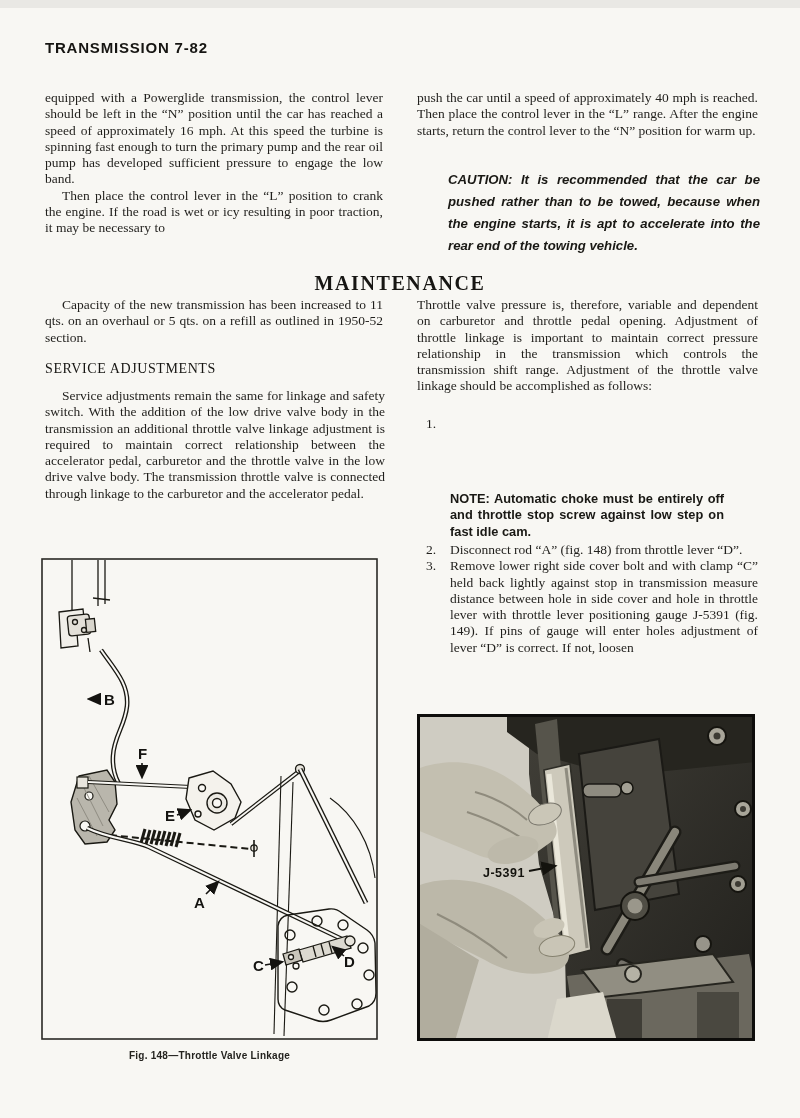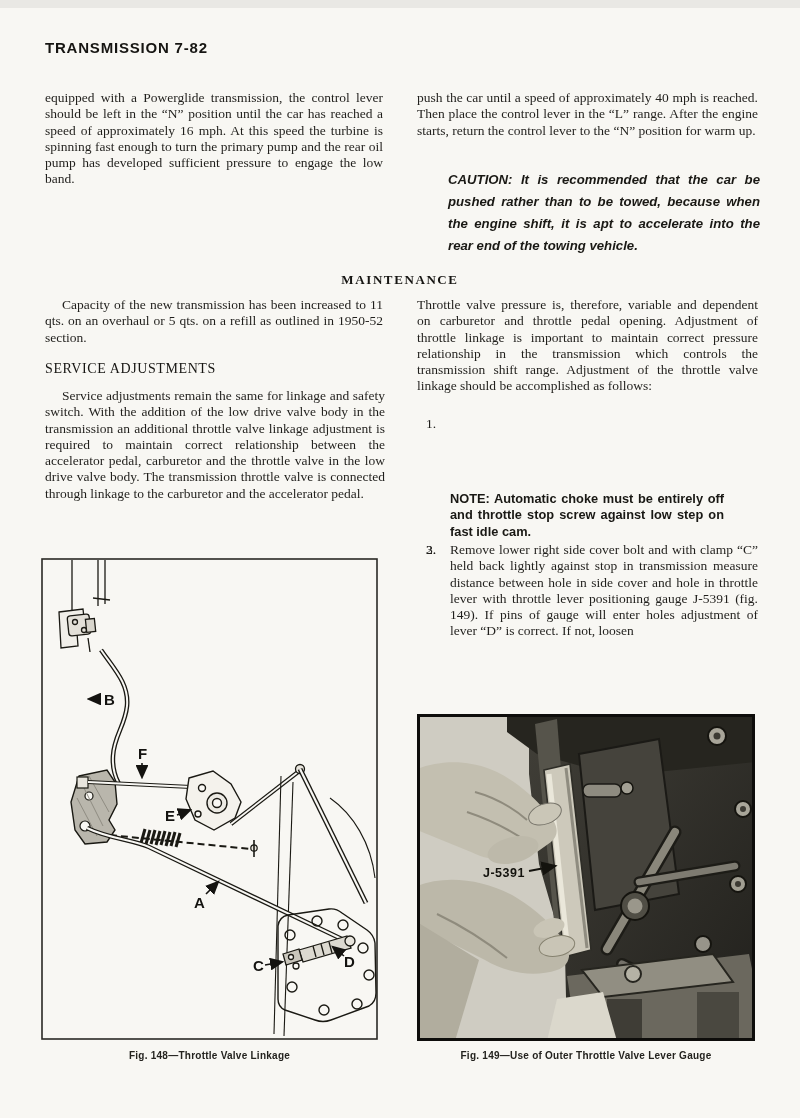--- a/index.html
+++ b/index.html
@@ -10,21 +10,21 @@
   }
   .abs{position:absolute;}
   .runhead{
     font-family:"Liberation Sans",sans-serif;font-weight:bold;
     font-size:15px;letter-spacing:0.8px;color:#161512;
   }
   .body-text{font-size:13.5px;line-height:16.3px;text-align:justify;color:#201f1c;}
   .body-text p{margin:0;}
   .ind{text-indent:17px;}
   .h-main{
-    font-size:13px;font-weight:bold;letter-spacing:1.6px;
+    font-size:20px;font-weight:bold;letter-spacing:1.6px;
     text-align:center;color:#171613;
   }
   .h-sub{font-size:14px;font-weight:normal;letter-spacing:0.6px;color:#171613;}
   .caution{
     font-family:"Liberation Sans",sans-serif;font-weight:bold;font-style:italic;
     font-size:13.2px;line-height:22px;text-align:justify;color:#191814;
   }
   .note{
     font-family:"Liberation Sans",sans-serif;font-weight:bold;
     font-size:12.8px;line-height:16.4px;text-align:justify;color:#191814;
@@ -46,27 +46,28 @@
 </style>
 </head>
 <body>
 
 <div class="page">
 
   <div class="abs runhead" style="left:45px;top:31px;">TRANSMISSION  7-82</div>
 
   <div class="abs body-text" style="left:45px;top:82px;width:338px;">
     <p>equipped with a Powerglide transmission, the control lever should be left in the “N” position until the car has reached a speed of approximately 16 mph. At this speed the turbine is spinning fast enough to turn the primary pump and the rear oil pump has developed sufficient pressure to engage the low band.</p>
+    <p class="ind">Then place the control lever in the “L” position to crank the engine. If the road is wet or icy resulting in poor traction, it may be necessary to</p>
   </div>
 
   <div class="abs body-text" style="left:417px;top:82px;width:341px;">
     <p>push the car until a speed of approximately 40 mph is reached. Then place the control lever in the “L” range. After the engine starts, return the control lever to the “N” position for warm up.</p>
   </div>
 
-  <div class="abs caution" style="left:448px;top:161px;width:312px;">CAUTION: It is recommended that the car be pushed rather than to be towed, because when the engine shift, it is apt to accelerate into the rear end of the towing vehicle.</div>
+  <div class="abs caution" style="left:448px;top:161px;width:312px;">CAUTION: It is recommended that the car be pushed rather than to be towed, because when the engine starts, it is apt to accelerate into the rear end of the towing vehicle.</div>
 
   <div class="abs h-main" style="left:0;top:264px;width:800px;">MAINTENANCE</div>
 
   <div class="abs body-text" style="left:45px;top:289px;width:338px;">
     <p class="ind">Capacity of the new transmission has been increased to 11 qts. on an overhaul or 5 qts. on a refill as outlined in 1950-52 section.</p>
   </div>
 
   <div class="abs h-sub" style="left:45px;top:353px;">SERVICE ADJUSTMENTS</div>
 
   <div class="abs body-text" style="left:45px;top:380px;width:340px;">
@@ -79,20 +80,21 @@
 
   <div class="abs body-text list-item" style="left:417px;top:408px;width:308px;">
     <span class="num">1.</span>
   </div>
 
   <div class="abs note" style="left:450px;top:483px;width:274px;">NOTE: Automatic choke must be entirely off and throttle stop screw against low step on fast idle cam.</div>
 
   <div class="abs body-text" style="left:417px;top:534px;width:341px;">
     <div class="list-item" style="width:308px;">
       <span class="num">2.</span>
+      <span>Disconnect rod “A” (fig. 148) from throttle lever “D”.</span>
     </div>
     <div class="list-item" style="width:308px;">
       <span class="num">3.</span>
       <span>Remove lower right side cover bolt and with clamp “C” held back lightly against stop in transmission measure distance between hole in side cover and hole in throttle lever with throttle lever positioning gauge J-5391 (fig. 149). If pins of gauge will enter holes adjustment of lever “D” is correct. If not, loosen</span>
     </div>
   </div>
 
   <div class="abs figbox" style="left:41px;top:550px;width:337px;height:482px;">
     <svg width="337" height="482" viewBox="0 0 337 482">
       <defs>
@@ -288,15 +290,14 @@
       </g>
 
       <text class="photo-label" x="66" y="163">J-5391</text>
       <line x1="112" y1="157" x2="138" y2="152" stroke="#14130e" stroke-width="1.8" marker-end="url(#arrP)"></line>
 
       <rect x="1.5" y="1.5" width="335" height="324" fill="none" stroke="#0e0d0b" stroke-width="3"></rect>
     </svg>
   </div>
 
   <div class="abs caption" style="left:41px;top:1042px;width:337px;text-align:center;">Fig. 148—Throttle Valve Linkage</div>
-  <div class="abs caption" style="left:417px;top:1042px;width:338px;">Fig. 149—Use of Outer Throttle Valve Lever Gauge</div>
 
 </div>
 
 </body></html>

